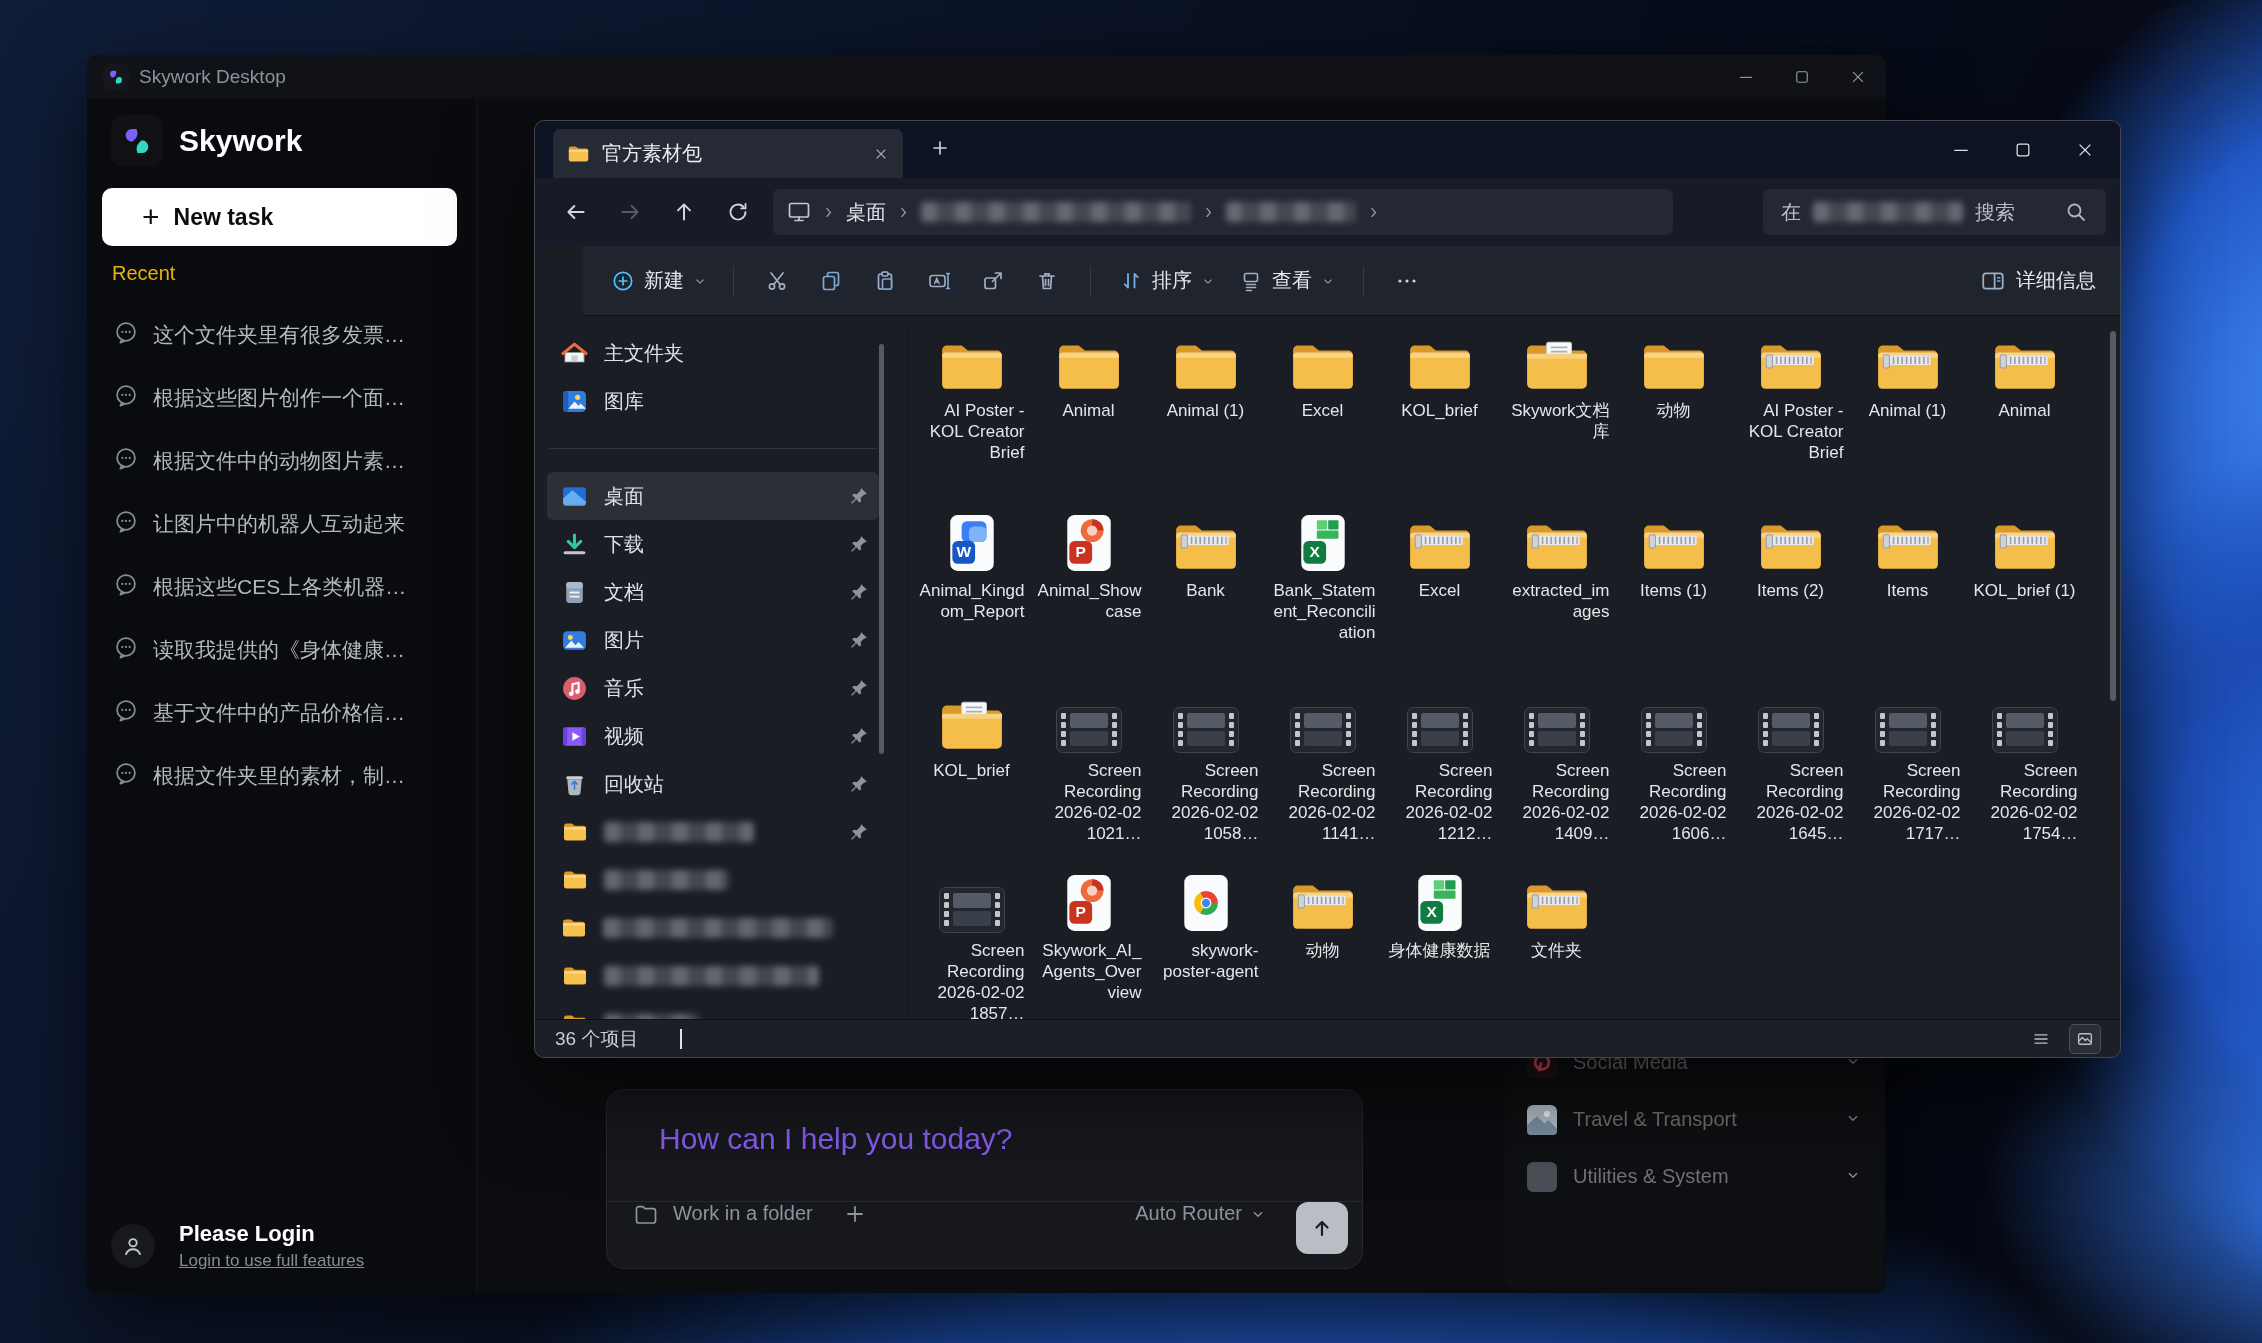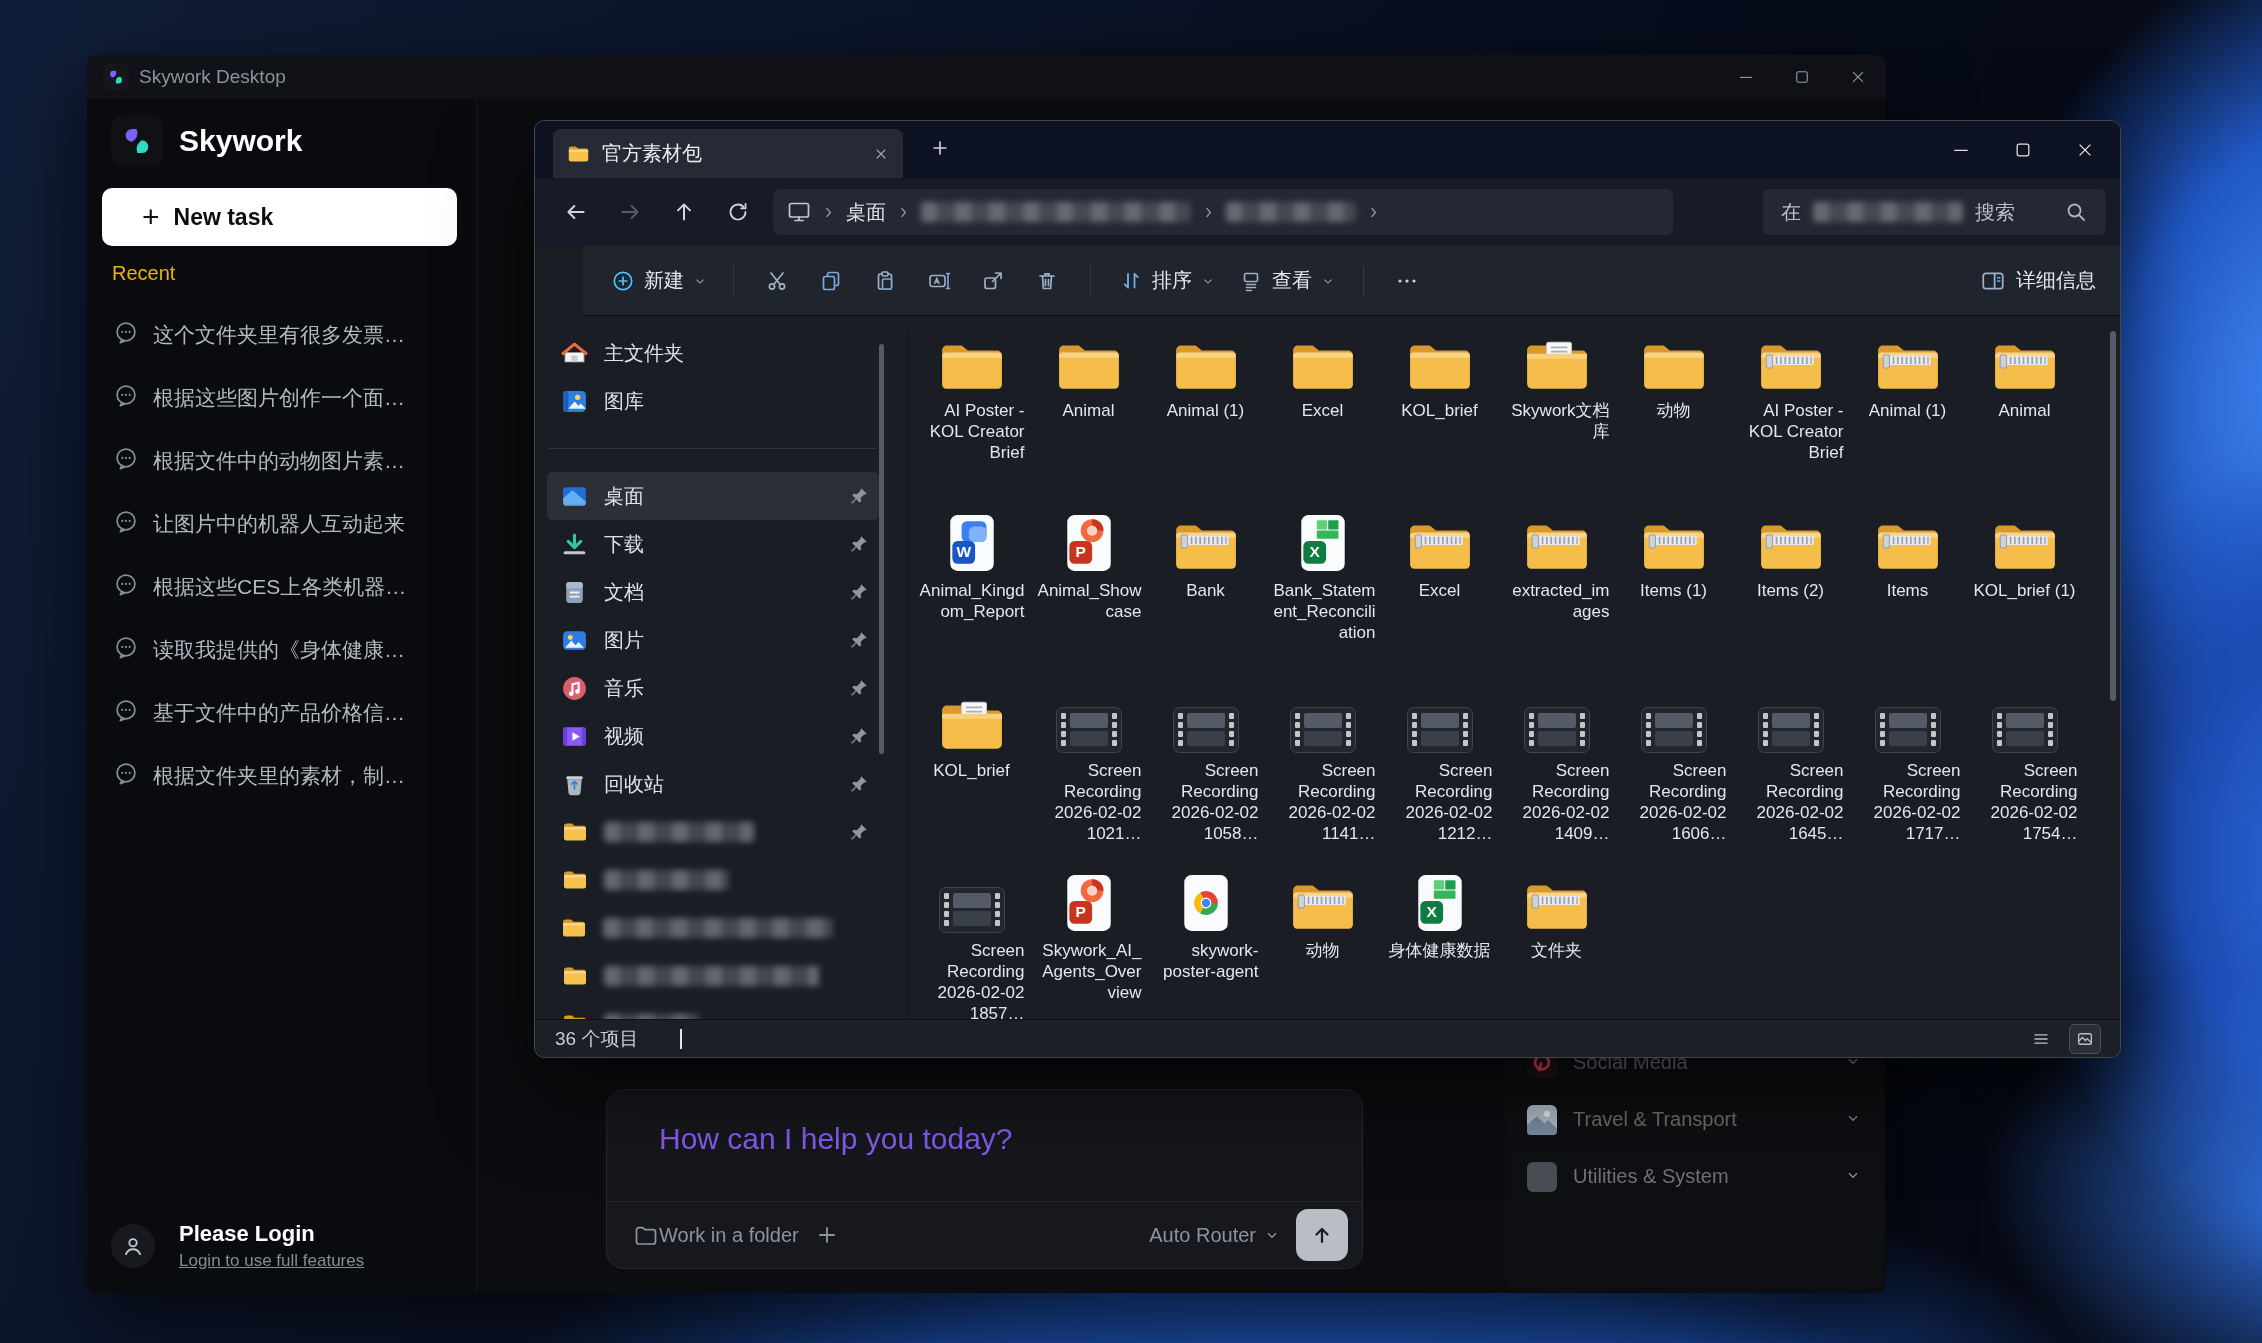--- a/index.html
+++ b/index.html
@@ -42,21 +42,21 @@
   .login{position:absolute;left:24px;bottom:22px;display:flex;align-items:center;gap:24px;}
   .avatar{width:44px;height:44px;border-radius:50%;background:#17191e;display:flex;align-items:center;justify-content:center;}
   .login-t{font-size:22px;font-weight:600;color:#fff;}
   .login-s{font-size:17px;color:#868c95;margin-top:4px;text-decoration:underline;}
 
   
   .chatcard{position:absolute;left:519px;top:1034px;width:757px;height:180px;background:#17181d;
             border:1px solid #26282e;border-radius:18px;box-sizing:border-box;}
   .ph{position:absolute;left:52px;top:32px;font-size:30px;color:#8b5cf6;}
   .chatbar{position:absolute;left:0;right:0;bottom:0;height:66px;border-top:1px solid #26282e;
-           display:flex;align-items:center;padding:0 14px 0 26px;gap:2px;}
+           display:flex;align-items:flex-start;padding:0 14px 0 26px;gap:16px;}
   .cb-lbl{font-size:20px;color:#8e939b;}
   .router{margin-left:auto;display:flex;align-items:center;gap:8px;font-size:20px;color:#8e939b;}
   .send{width:52px;height:52px;background:#b9bdc4;border-radius:12px;border:none;display:flex;align-items:center;justify-content:center;cursor:pointer;margin-left:14px;}
 
   
   .rpanel{position:absolute;left:1505px;top:1020px;width:378px;height:268px;background:#0f1013;border-radius:0 0 10px 10px;padding-top:14px;box-sizing:border-box;}
   .rpitem{height:57px;display:flex;align-items:center;gap:16px;padding:0 22px;cursor:pointer;}
   .rplabel{font-size:20px;color:#737373;}
   .rpchev{margin-left:auto;color:#8a8f98;}
 

